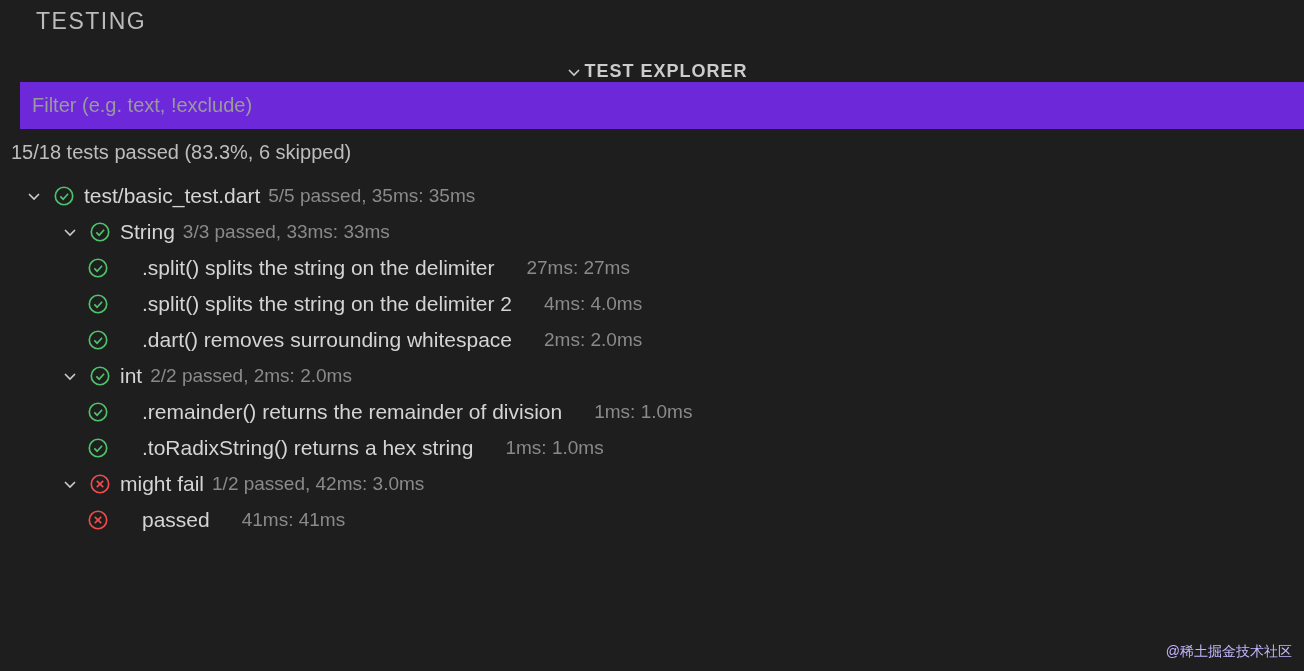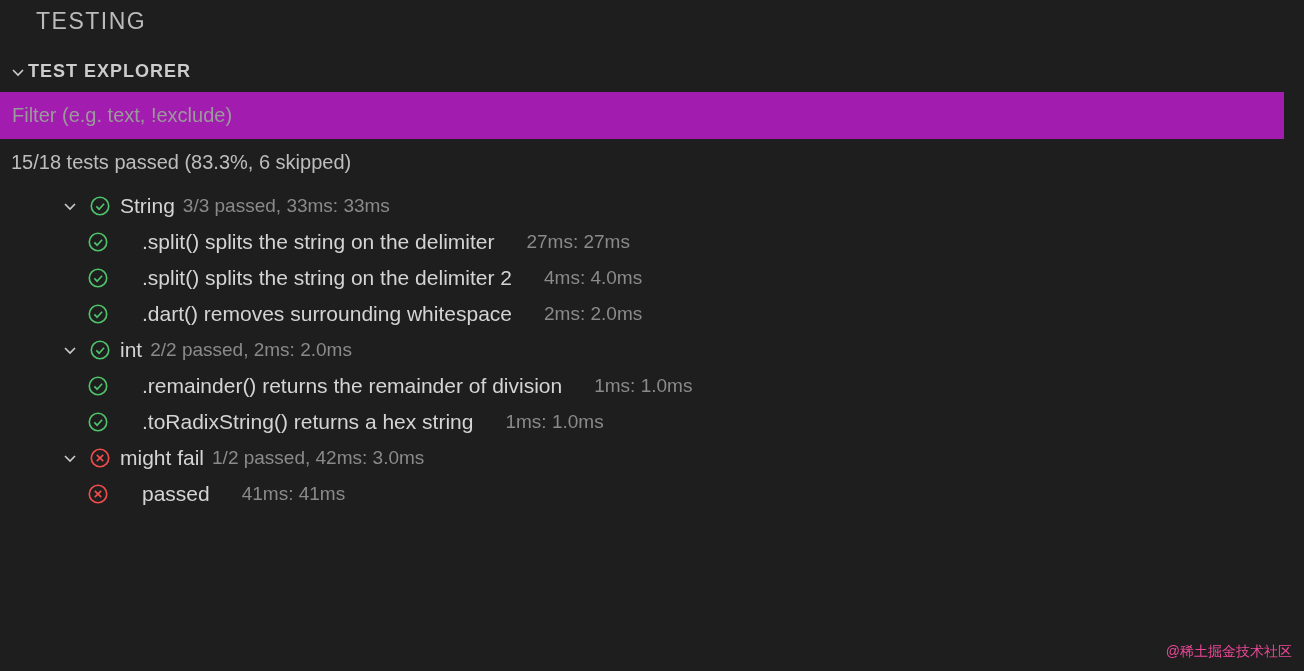--- a/index.html
+++ b/index.html
@@ -19,21 +19,22 @@
     }
     .panel-title {
       padding: 8px 0 20px 36px;
       font-size: 23px;
       letter-spacing: 1.5px;
       color: #bbbbbb;
     }
     .section-header {
       display: flex;
       align-items: center;
-      padding: 6px 0 10px 8px;
+      padding: 6px 0 0 8px;
+      justify-content: center;
     }
     .section-title {
       font-weight: 700;
       font-size: 18px;
       letter-spacing: 1px;
       color: #cccccc;
     }
     .chevron {
       display: inline-flex;
       align-items: center;
@@ -43,21 +44,22 @@
     }
     .chevron svg {
       width: 16px;
       height: 16px;
       stroke: #cccccc;
       stroke-width: 1.6;
       fill: none;
     }
     .filter-input {
       width: calc(100% - 20px);
-      background: #a21caf;
+      margin-left: 20px;
+      background: #6d28d9;
       border: none;
       color: #cccccc;
       font-size: 20px;
       padding: 12px 12px;
       outline: none;
     }
     .filter-input::placeholder {
       color: #9a9a9a;
     }
     .summary {
@@ -94,21 +96,21 @@
       width: 22px;
       height: 22px;
     }
     .depth-0 { padding-left: 24px; }
     .depth-1 { padding-left: 60px; }
     .depth-2 { padding-left: 86px; gap: 32px; }
     .watermark {
       position: absolute;
       right: 12px;
       bottom: 10px;
-      color: #ec4899;
+      color: #c4b5fd;
       font-size: 14px;
       text-align: right;
     }
   </style>
 </head>
 <body>
 
 
 
 <div class="panel-title">TESTING</div>
@@ -120,20 +122,35 @@
       </svg>
   </span>
   <span class="section-title">TEST EXPLORER</span>
 </div>
 
 <input class="filter-input" type="text" placeholder="Filter (e.g. text, !exclude)" style="">
 
 <div class="summary">15/18 tests passed (83.3%, 6 skipped)</div>
 
 <div class="tree" id="tree">
+    <div class="node depth-0">
+      <span class="chevron">
+        <svg viewBox="0 0 16 16">
+          <polyline points="3,6 8,11 13,6" fill="none" stroke="#cccccc" stroke-width="1.6"></polyline>
+        </svg>
+      </span>
+      <span class="status-icon">
+        <svg viewBox="0 0 24 24">
+          <circle cx="12" cy="12" r="9.5" fill="none" stroke="#4ec36c" stroke-width="1.8"></circle>
+          <polyline points="8,12.5 11,15.5 16.5,9.5" fill="none" stroke="#4ec36c" stroke-width="1.8"></polyline>
+        </svg>
+      </span>
+      <span class="label">test/basic_test.dart</span>
+      <span class="meta">5/5 passed, 35ms: 35ms</span>
+    </div>
     <div class="node depth-1">
       <span class="chevron">
         <svg viewBox="0 0 16 16">
           <polyline points="3,6 8,11 13,6" fill="none" stroke="#cccccc" stroke-width="1.6"></polyline>
         </svg>
       </span>
       <span class="status-icon">
         <svg viewBox="0 0 24 24">
           <circle cx="12" cy="12" r="9.5" fill="none" stroke="#4ec36c" stroke-width="1.8"></circle>
           <polyline points="8,12.5 11,15.5 16.5,9.5" fill="none" stroke="#4ec36c" stroke-width="1.8"></polyline>

